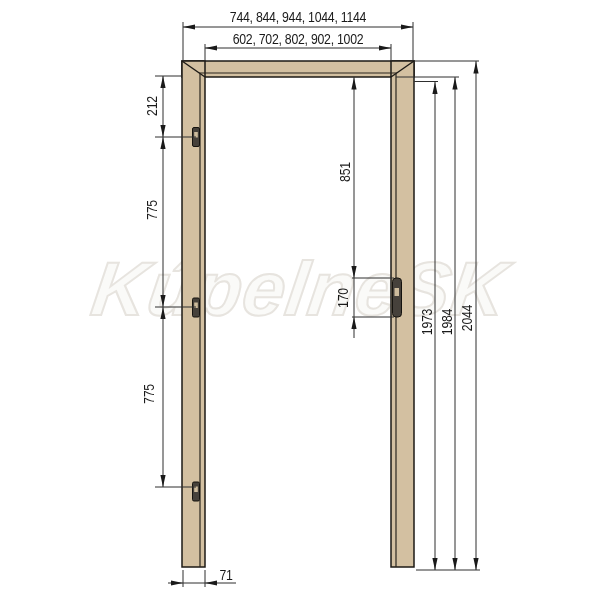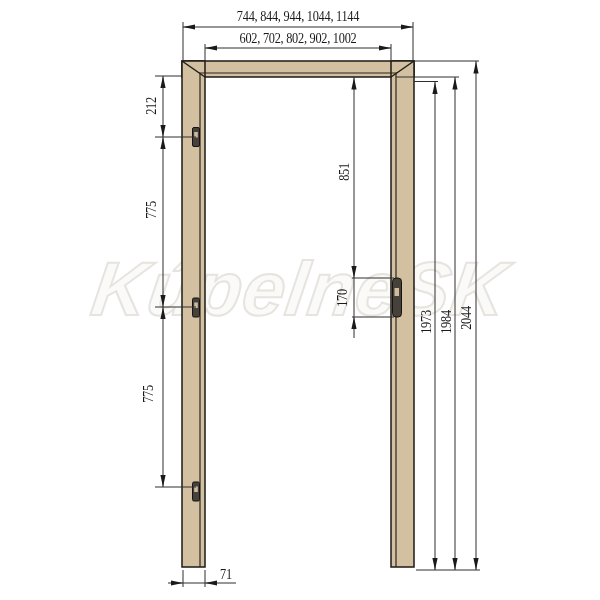--- a/index.html
+++ b/index.html
@@ -19,21 +19,21 @@
   .watermark{
     position:absolute;left:300px;top:288px;
     transform:translate(-50%,-50%) skewX(-8deg);
     font-size:76px;font-weight:bold;font-style:italic;
     color:rgba(250,249,247,0.9);
     -webkit-text-stroke:2px #e7e4df;
     text-stroke:2px #e7e4df;
     white-space:nowrap;letter-spacing:1px;
     z-index:0;
   }
-  .labels{position:absolute;left:0;top:0;width:600px;height:600px;z-index:2;font-family:Liberation Serif, serif;}
+  .labels{position:absolute;left:0;top:0;width:600px;height:600px;z-index:2;}
   svg{z-index:1;}
 </style>
 </head>
 <body>
 
 <div class="canvas">
 
   <div class="watermark">KúpelneSK</div>
 
   <svg class="drawing-svg" width="600" height="600" viewBox="0 0 600 600">

